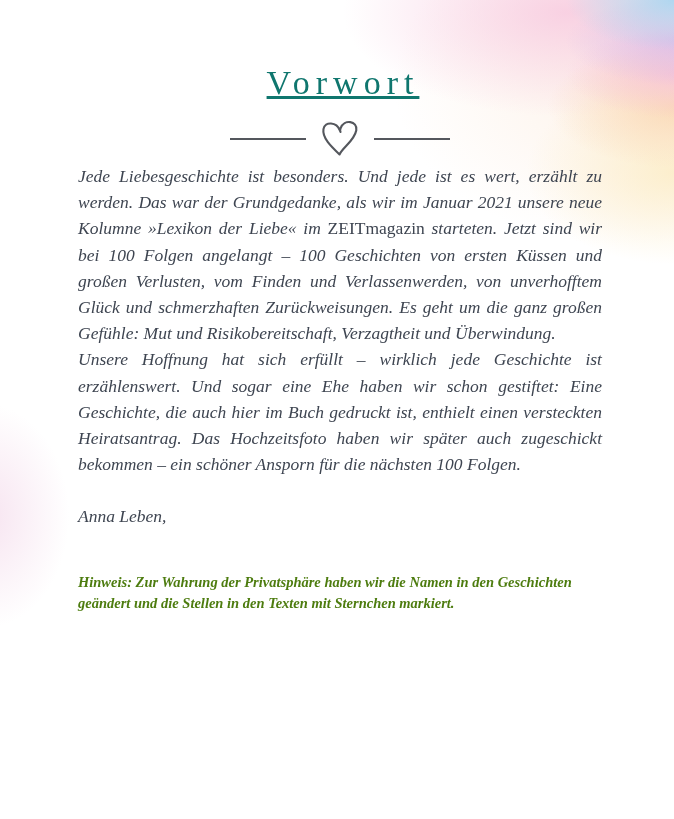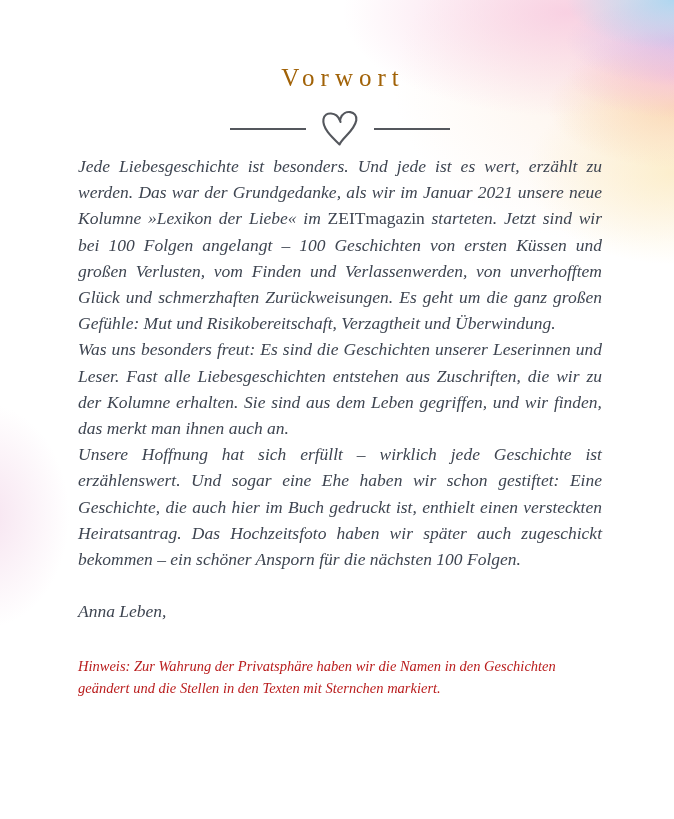--- a/index.html
+++ b/index.html
@@ -38,25 +38,26 @@
   }
 
   
   .content {
     position: relative;
     padding: 64px 72px 0 78px;
   }
 
   .title {
     text-align: center;
-    font-size: 25px;
+    font-size: 34px;
     font-weight: normal;
     letter-spacing: 6px;
     padding-left: 6px; 
-    color: #a16207;
+    color: #0f766e;
+    text-decoration: underline;
   }
 
   .divider {
     margin-top: 13px;
     height: 48px;
     display: flex;
     align-items: center;
     justify-content: center;
   }
   .divider .rule {
@@ -83,26 +84,27 @@
 
   .signature {
     margin-top: 26px;
     font-style: italic;
     font-size: 17.5px;
     line-height: 26.2px;
     color: #3e4551;
   }
 
   .note {
-    margin-top: 32px;
+    margin-top: 42px;
     font-style: italic;
     font-size: 14.5px;
     line-height: 21.5px;
-    color: #b91c1c;
+    color: #4d7c0f;
     max-width: 505px;
+    font-weight: bold;
   }
 </style>
 </head>
 <body>
 
 <div class="page">
 
   <div class="wash wash-corner"></div>
   <div class="wash wash-left"></div>
 
@@ -118,21 +120,20 @@
                  C 5.6 20.6, 14.6 30.2, 23.6 39.8
                  C 27.2 32.6, 40.6 25.6, 43.2 14.4
                  C 45.4 4.2, 30.6 1.2, 26.2 11.4
                  C 25.5 13.0, 25.4 14.3, 26.0 15.4" fill="none" stroke="#54575d" stroke-width="2.3" stroke-linecap="round" stroke-linejoin="round" transform="rotate(-3 25 23)"></path>
       </svg>
       <span class="rule"></span>
     </div>
 
     <section class="body-text">
       <p class="para">Jede Liebesgeschichte ist besonders. Und jede ist es wert, erzählt zu werden. Das war der Grundgedanke, als wir im Januar 2021 unsere neue Kolumne »Lexikon der Liebe« im <span class="upright">ZEITmagazin</span> starteten. Jetzt sind wir bei 100 Folgen angelangt – 100 Geschichten von ersten Küssen und großen Verlusten, vom Finden und Verlassenwerden, von unverhofftem Glück und schmerzhaften Zurückweisungen. Es geht um die ganz großen Gefühle: Mut und Risikobereitschaft, Verzagtheit und Überwindung.</p>
-      <p class="para">Was uns besonders freut: Es sind die Geschichten unserer Leserinnen und Leser. Fast alle Liebesgeschichten entstehen aus Zuschriften, die wir zu der Kolumne erhalten. Sie sind aus dem Leben gegriffen, und wir finden, das merkt man ihnen auch an.</p>
       <p class="para">Unsere Hoffnung hat sich erfüllt – wirklich jede Geschichte ist erzählenswert. Und sogar eine Ehe haben wir schon gestiftet: Eine Geschichte, die auch hier im Buch gedruckt ist, enthielt einen versteckten Heiratsantrag. Das Hochzeitsfoto haben wir später auch zugeschickt bekommen – ein schöner Ansporn für die nächsten 100 Folgen.</p>
     </section>
 
     <div class="signature">
       <p class="sig-line">Anna Leben,</p>
     </div>
 
     <p class="note">Hinweis: Zur Wahrung der Privatsphäre haben wir die Namen in den Geschichten geändert und die Stellen in den Texten mit Sternchen markiert.</p>
 
   </div>

